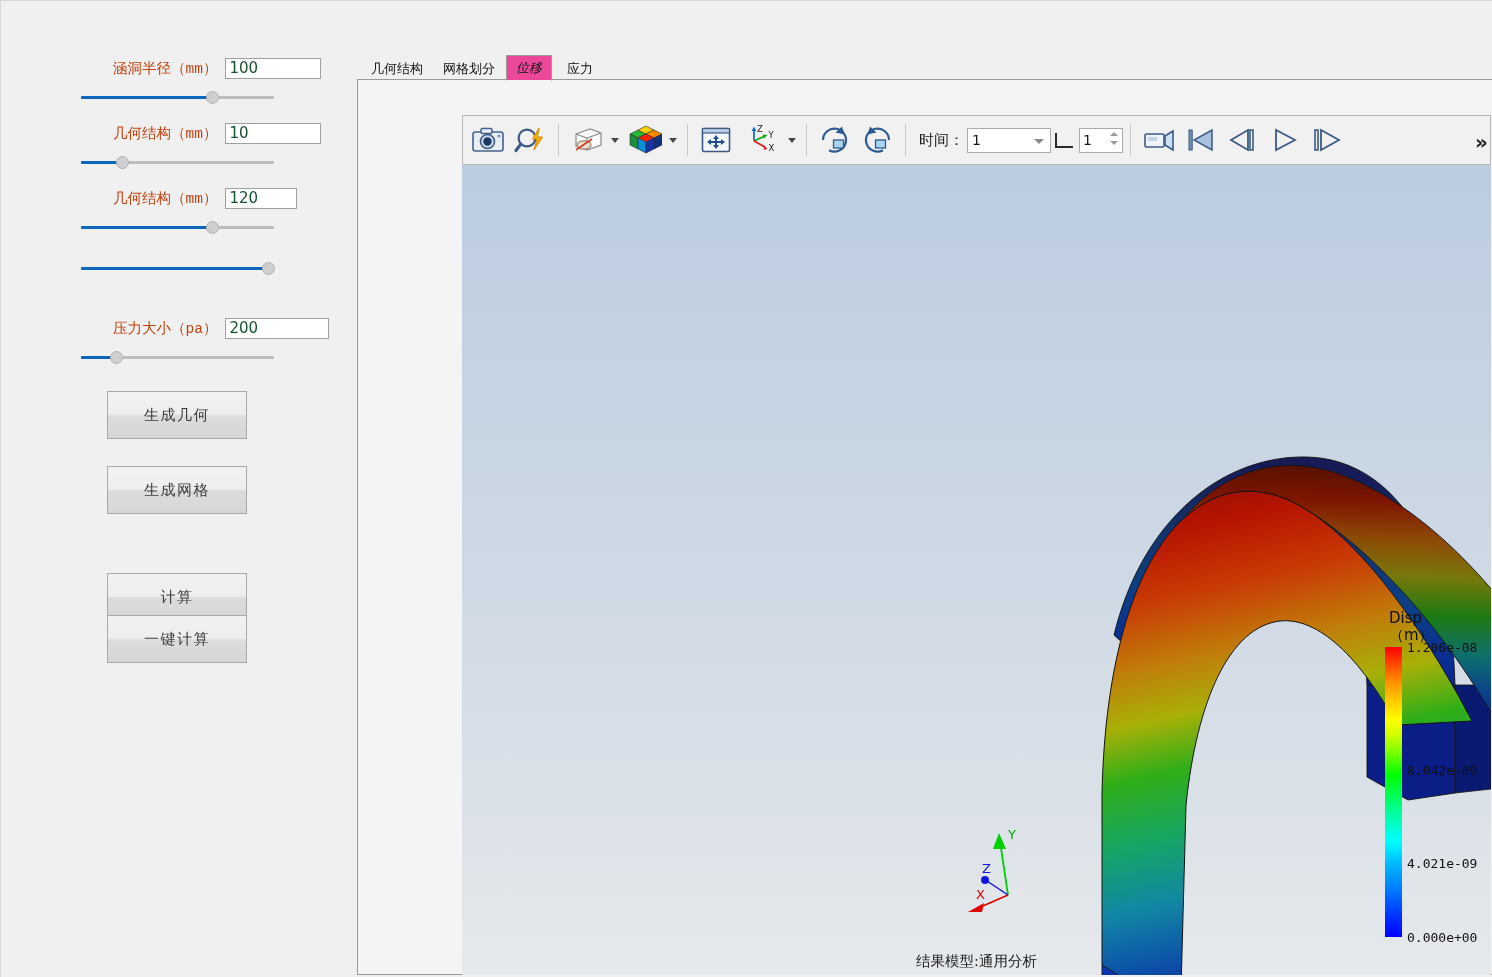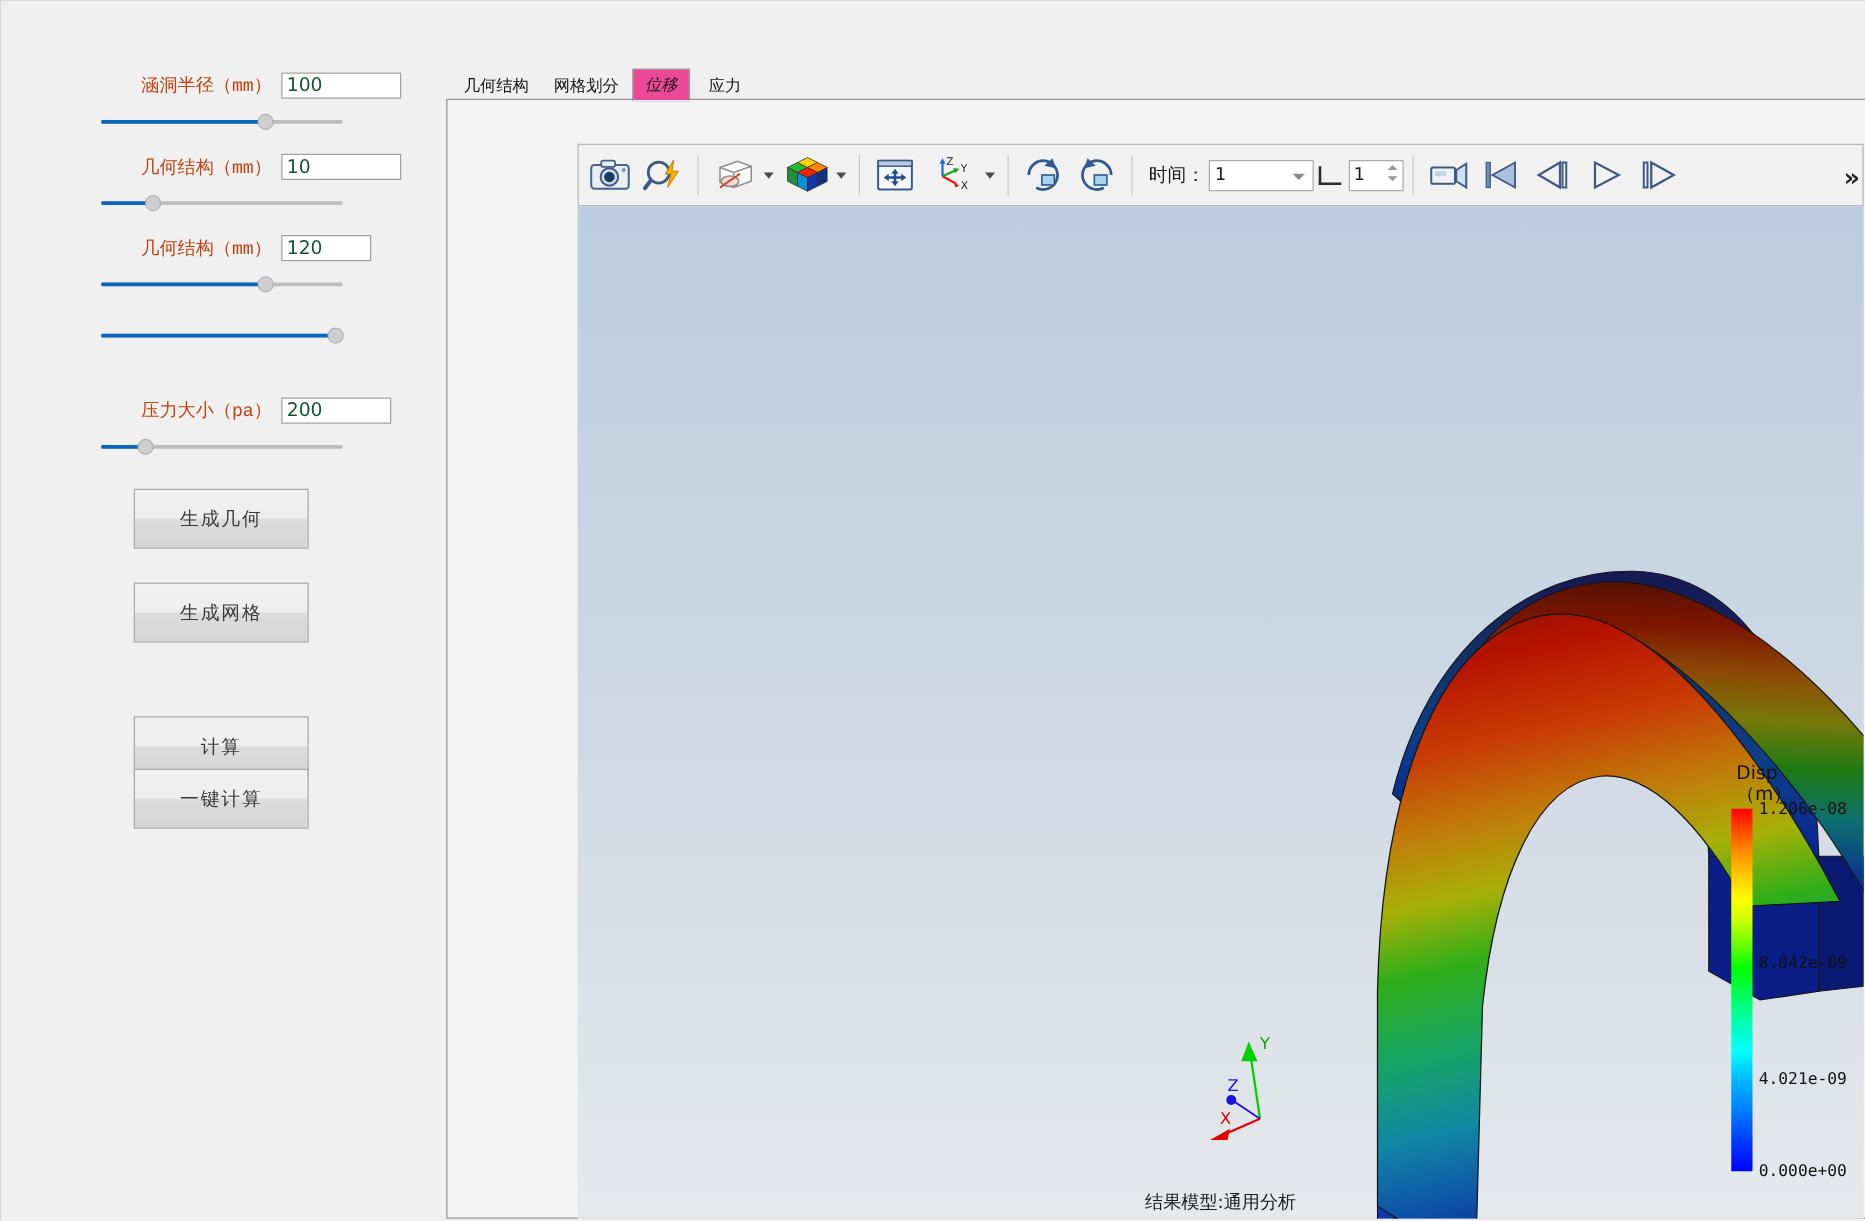--- a/index.html
+++ b/index.html
@@ -330,21 +330,21 @@
       <div class="slider-wrap">
         <div class="slider-track"></div>
         <div class="slider-fill" style="width:97%"></div>
         <div class="slider-thumb" style="left:97%"></div>
       </div>
     </div>
 
     <div class="param-group" style="top:315px">
       <div class="param-row">
         <span class="param-label">压力大小（pa）</span>
-        <input class="param-input" style="width: 88px;" value="200">
+        <input class="param-input" style="width: 104px;" value="200">
       </div>
       <div class="slider-wrap">
         <div class="slider-track"></div>
         <div class="slider-fill" style="width:18%"></div>
         <div class="slider-thumb" style="left:18%"></div>
       </div>
     </div>
 
     <button class="action-btn" style="top:390px">生成几何</button>
     <button class="action-btn" style="top:465px">生成网格</button>

